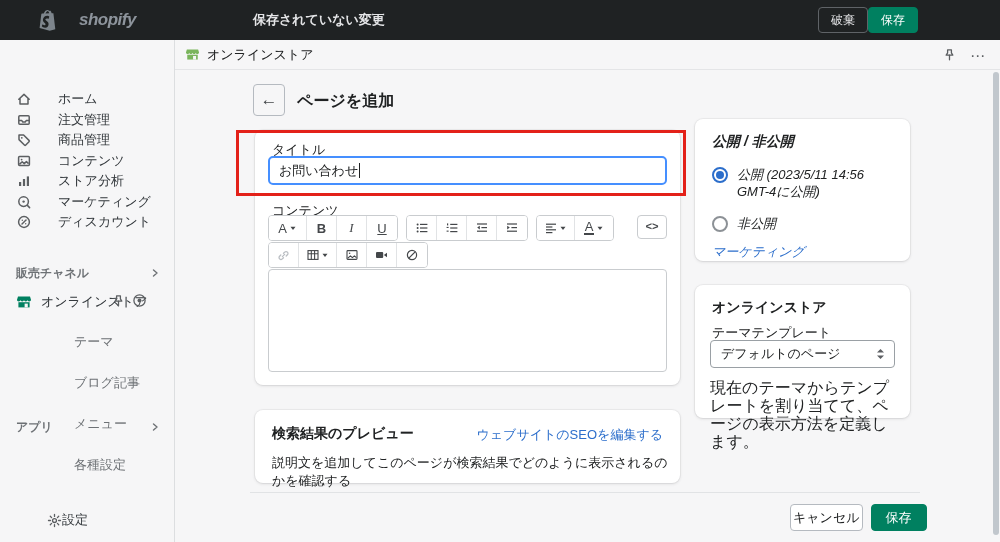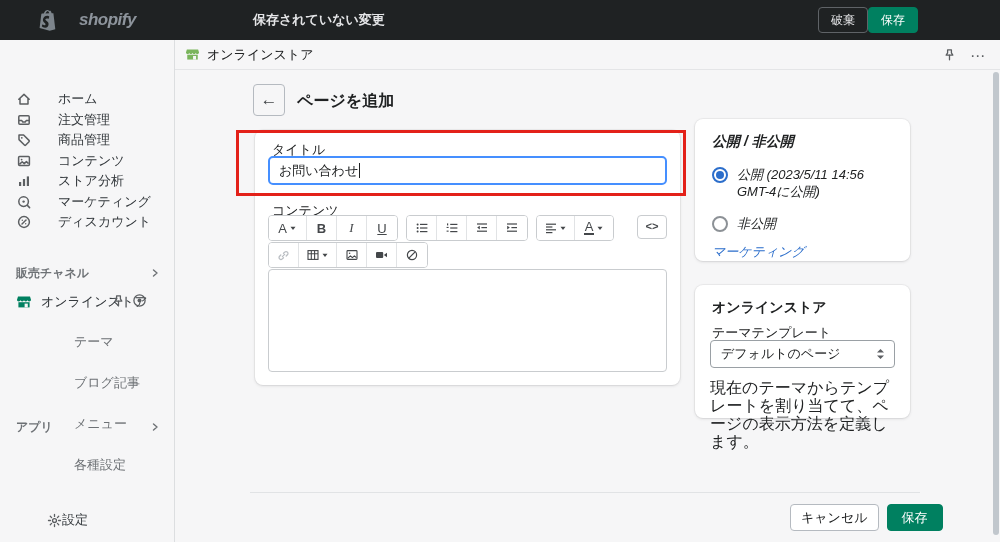--- a/index.html
+++ b/index.html
@@ -84,21 +84,21 @@
   .link { font-size:13px; color:#2c6ecb; cursor:pointer; }
   .vis-link { position:absolute; left:17px; top:124px; }
 
   .theme-card { left:520px; top:245px; width:215px; height:133px; }
   .tpl-label { position:absolute; left:17px; top:39px; font-size:13px; color:#202223; }
   .tpl-select { position:absolute; left:15px; top:55px; width:185px; height:28px; border:1px solid #9aa0a5; border-radius:4px; background:#fff; display:flex; align-items:center; justify-content:space-between; padding:0 9px 0 10px; font-size:13px; color:#202223; cursor:pointer; }
   .tpl-help { position:absolute; left:15px; top:94px; width:188px; font-size:16px; line-height:18px; color:#202223; }
 
   .footer-divider { position:absolute; left:75px; top:452px; width:670px; height:1px; background:#e1e3e5; }
   .footer-actions { position:absolute; left:615px; top:464px; display:flex; gap:8px; }
-  .btn-cancel { height:27px; padding:0 10px; background:#fff; border:1px solid #b5bac0; border-radius:4px; color:#202223; font-size:13px; }
+  .btn-cancel { height:27px; padding:0 2px; background:#fff; border:1px solid #b5bac0; border-radius:4px; color:#202223; font-size:13px; }
   .btn-save { height:27px; padding:0 14px; background:#008060; border:1px solid #008060; border-radius:4px; color:#fff; font-size:13px; }
 
   .scroll-thumb { position:absolute; right:1px; top:32px; width:6px; height:463px; background:#c1c7cd; border-radius:3px; cursor:pointer; }
 
   svg.ic { display:block; }
 </style>
 </head>
 <body>
 
 <div class="stage">
@@ -381,20 +381,25 @@
               </svg>
             </button>
         </div>
       </div>
 
       <div class="editor-area"></div>
     </section>
 
     <div class="annotation"></div>
 
+    <section class="card seo-card">
+      <h2 class="seo-title">検索結果のプレビュー</h2>
+      <a class="seo-link">ウェブサイトのSEOを編集する</a>
+      <p class="seo-desc">説明文を追加してこのページが検索結果でどのように表示されるのかを確認する</p>
+    </section>
 
     <section class="card vis-card">
       <h2 class="side-title">公開 / 非公開</h2>
       <div class="radio-row r1">
         <span class="radio sel"></span>
         <span class="lab">公開 (2023/5/11 14:56 GMT-4に公開)</span>
       </div>
       <div class="radio-row r2">
         <span class="radio unsel"></span>
         <span class="lab">非公開</span>

